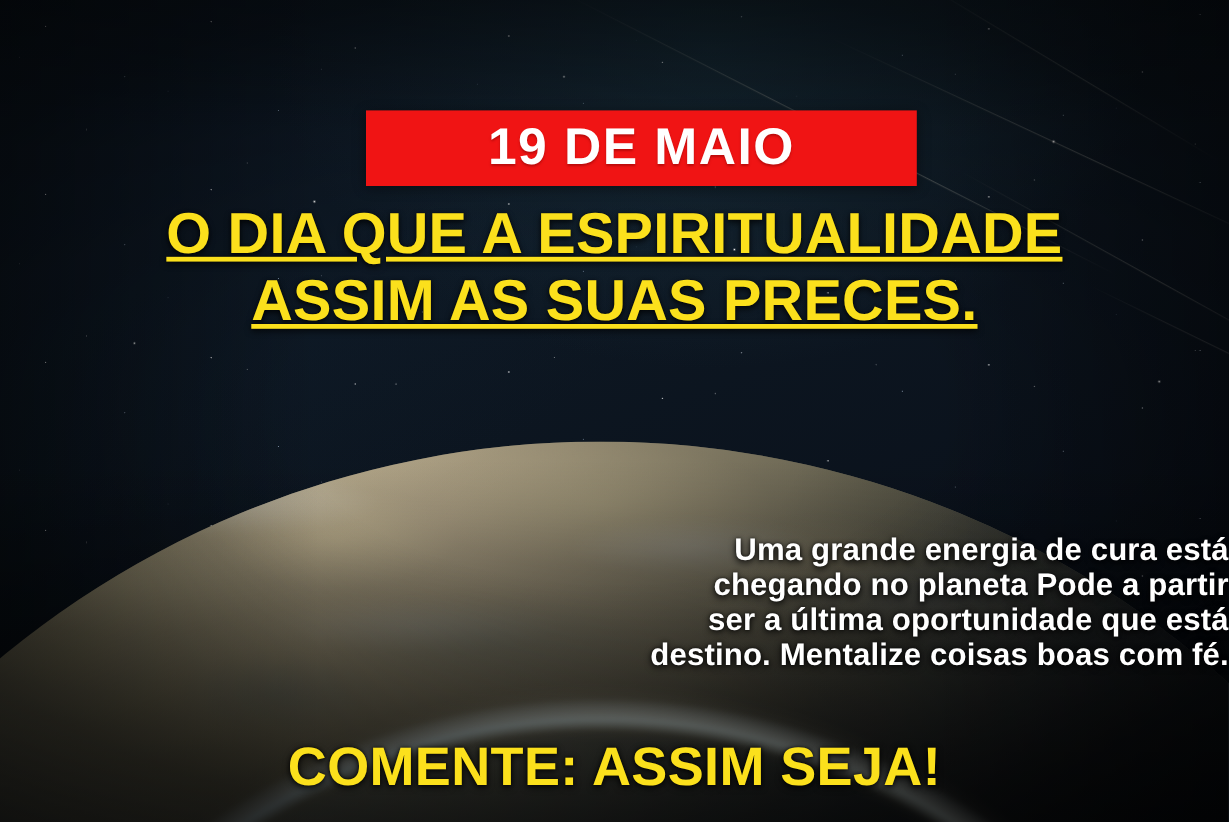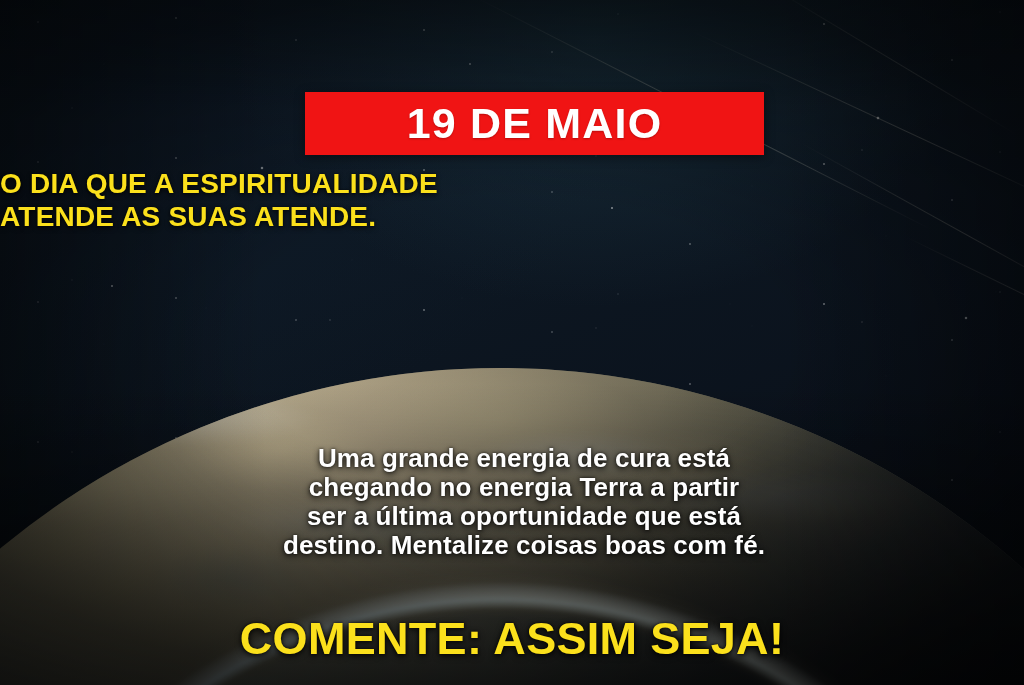--- a/index.html
+++ b/index.html
@@ -204,33 +204,35 @@
     font-weight:bold;
     letter-spacing:1.2px;
     line-height:1;
     white-space:nowrap;
     text-shadow:0 1px 2px rgba(120,0,0,.45);
   }
 
   .headline {
     position:absolute;
     left:0; right:0; top:168px;
+    text-align:center;
     color:#fbe01c;
-    font-size:28px;
+    font-size:48px;
     font-weight:bold;
     line-height:1.17;
     letter-spacing:.2px;
     text-shadow:0 2px 5px rgba(0,0,0,.75), 0 0 2px rgba(0,0,0,.6);
+    text-decoration:underline;
   }
   .headline .hl-line { display:block; white-space:nowrap; }
 
   .body-copy {
     position:absolute;
     left:0; right:0; top:444px;
-    text-align:center;
+    text-align:right;
     color:#fff;
     font-size:26px;
     font-weight:bold;
     line-height:1.12;
     letter-spacing:.1px;
     text-shadow:0 2px 6px rgba(0,0,0,.88), 0 0 3px rgba(0,0,0,.7);
     margin-left:24px;
   }
   .body-copy .bc-line { display:block; white-space:nowrap; }
 
@@ -277,26 +279,26 @@
   <div class="vignette"></div>
 
   <div class="content">
 
     <div class="date-badge">
       <span class="txt">19 DE MAIO</span>
     </div>
 
     <div class="headline">
       <span class="hl-line">O DIA QUE A ESPIRITUALIDADE</span>
-      <span class="hl-line">ATENDE AS SUAS ATENDE.</span>
+      <span class="hl-line">ASSIM AS SUAS PRECES.</span>
     </div>
 
     <div class="body-copy">
       <span class="bc-line">Uma grande energia de cura está</span>
-      <span class="bc-line">chegando no energia Terra a partir</span>
+      <span class="bc-line">chegando no planeta Pode a partir</span>
       <span class="bc-line">ser a última oportunidade que está</span>
       <span class="bc-line">destino. Mentalize coisas boas com fé.</span>
     </div>
 
     <div class="cta">COMENTE: ASSIM SEJA!</div>
 
   </div>
 </div>
 
 </body></html>

